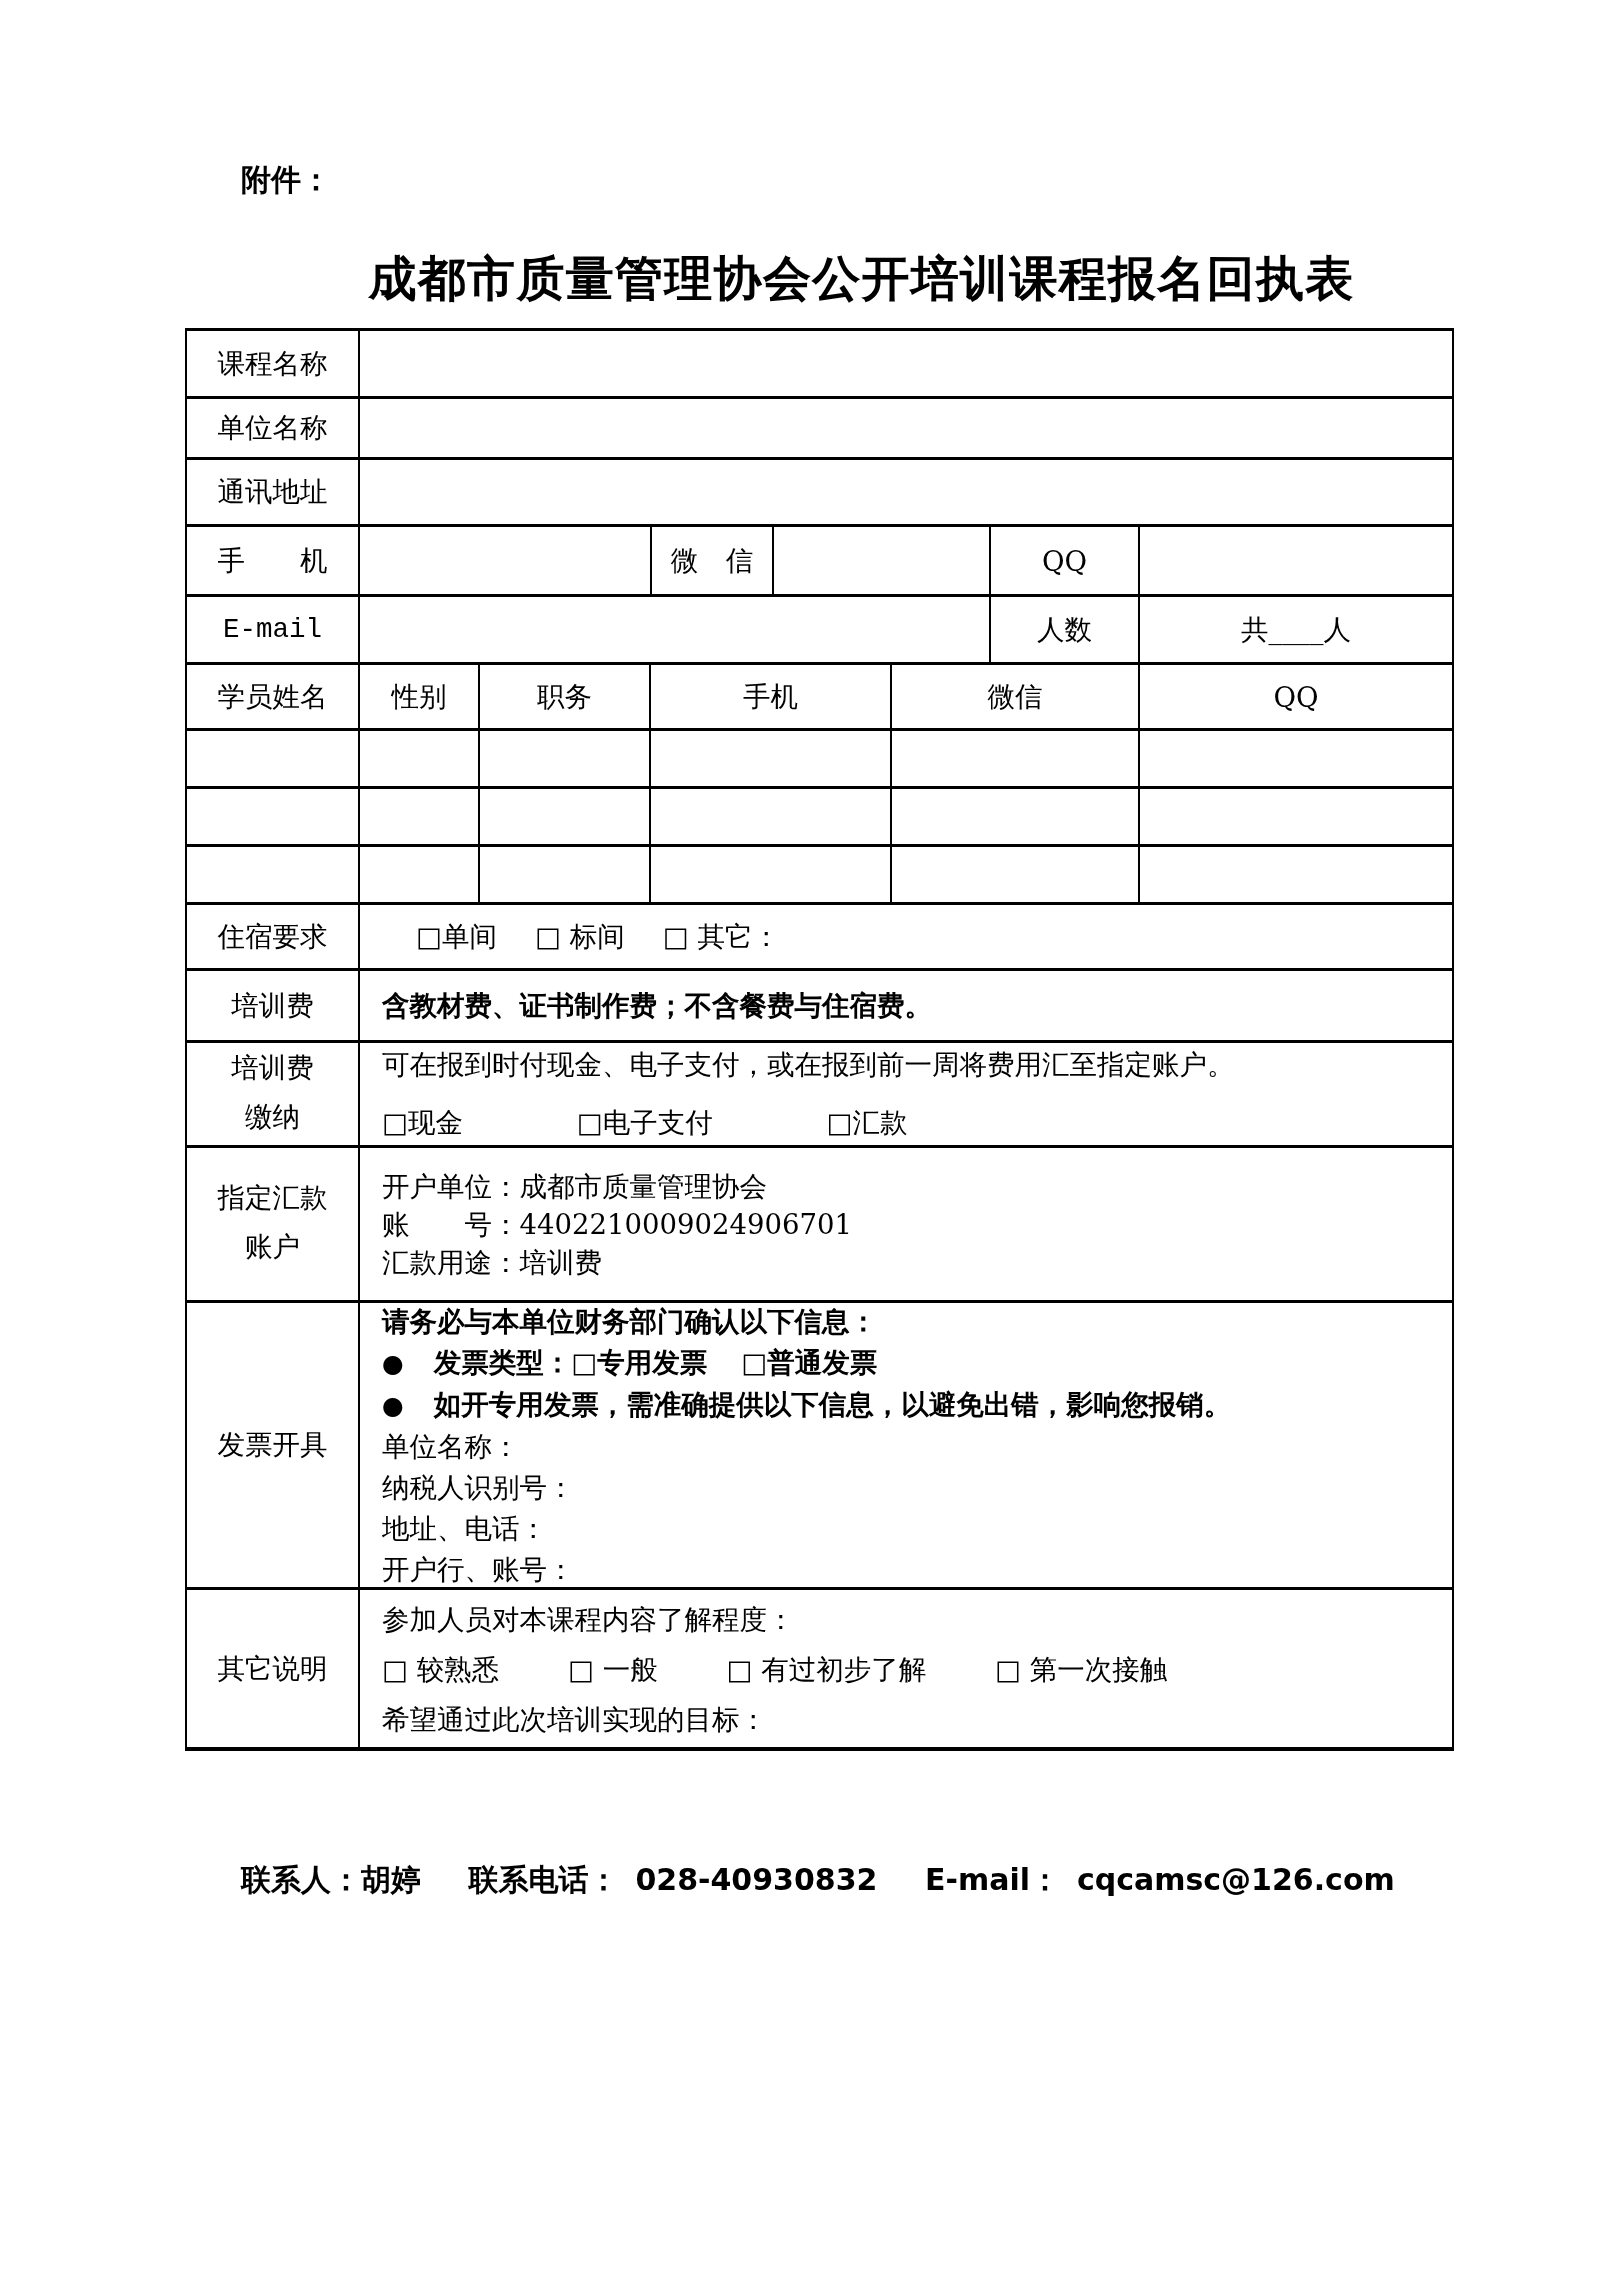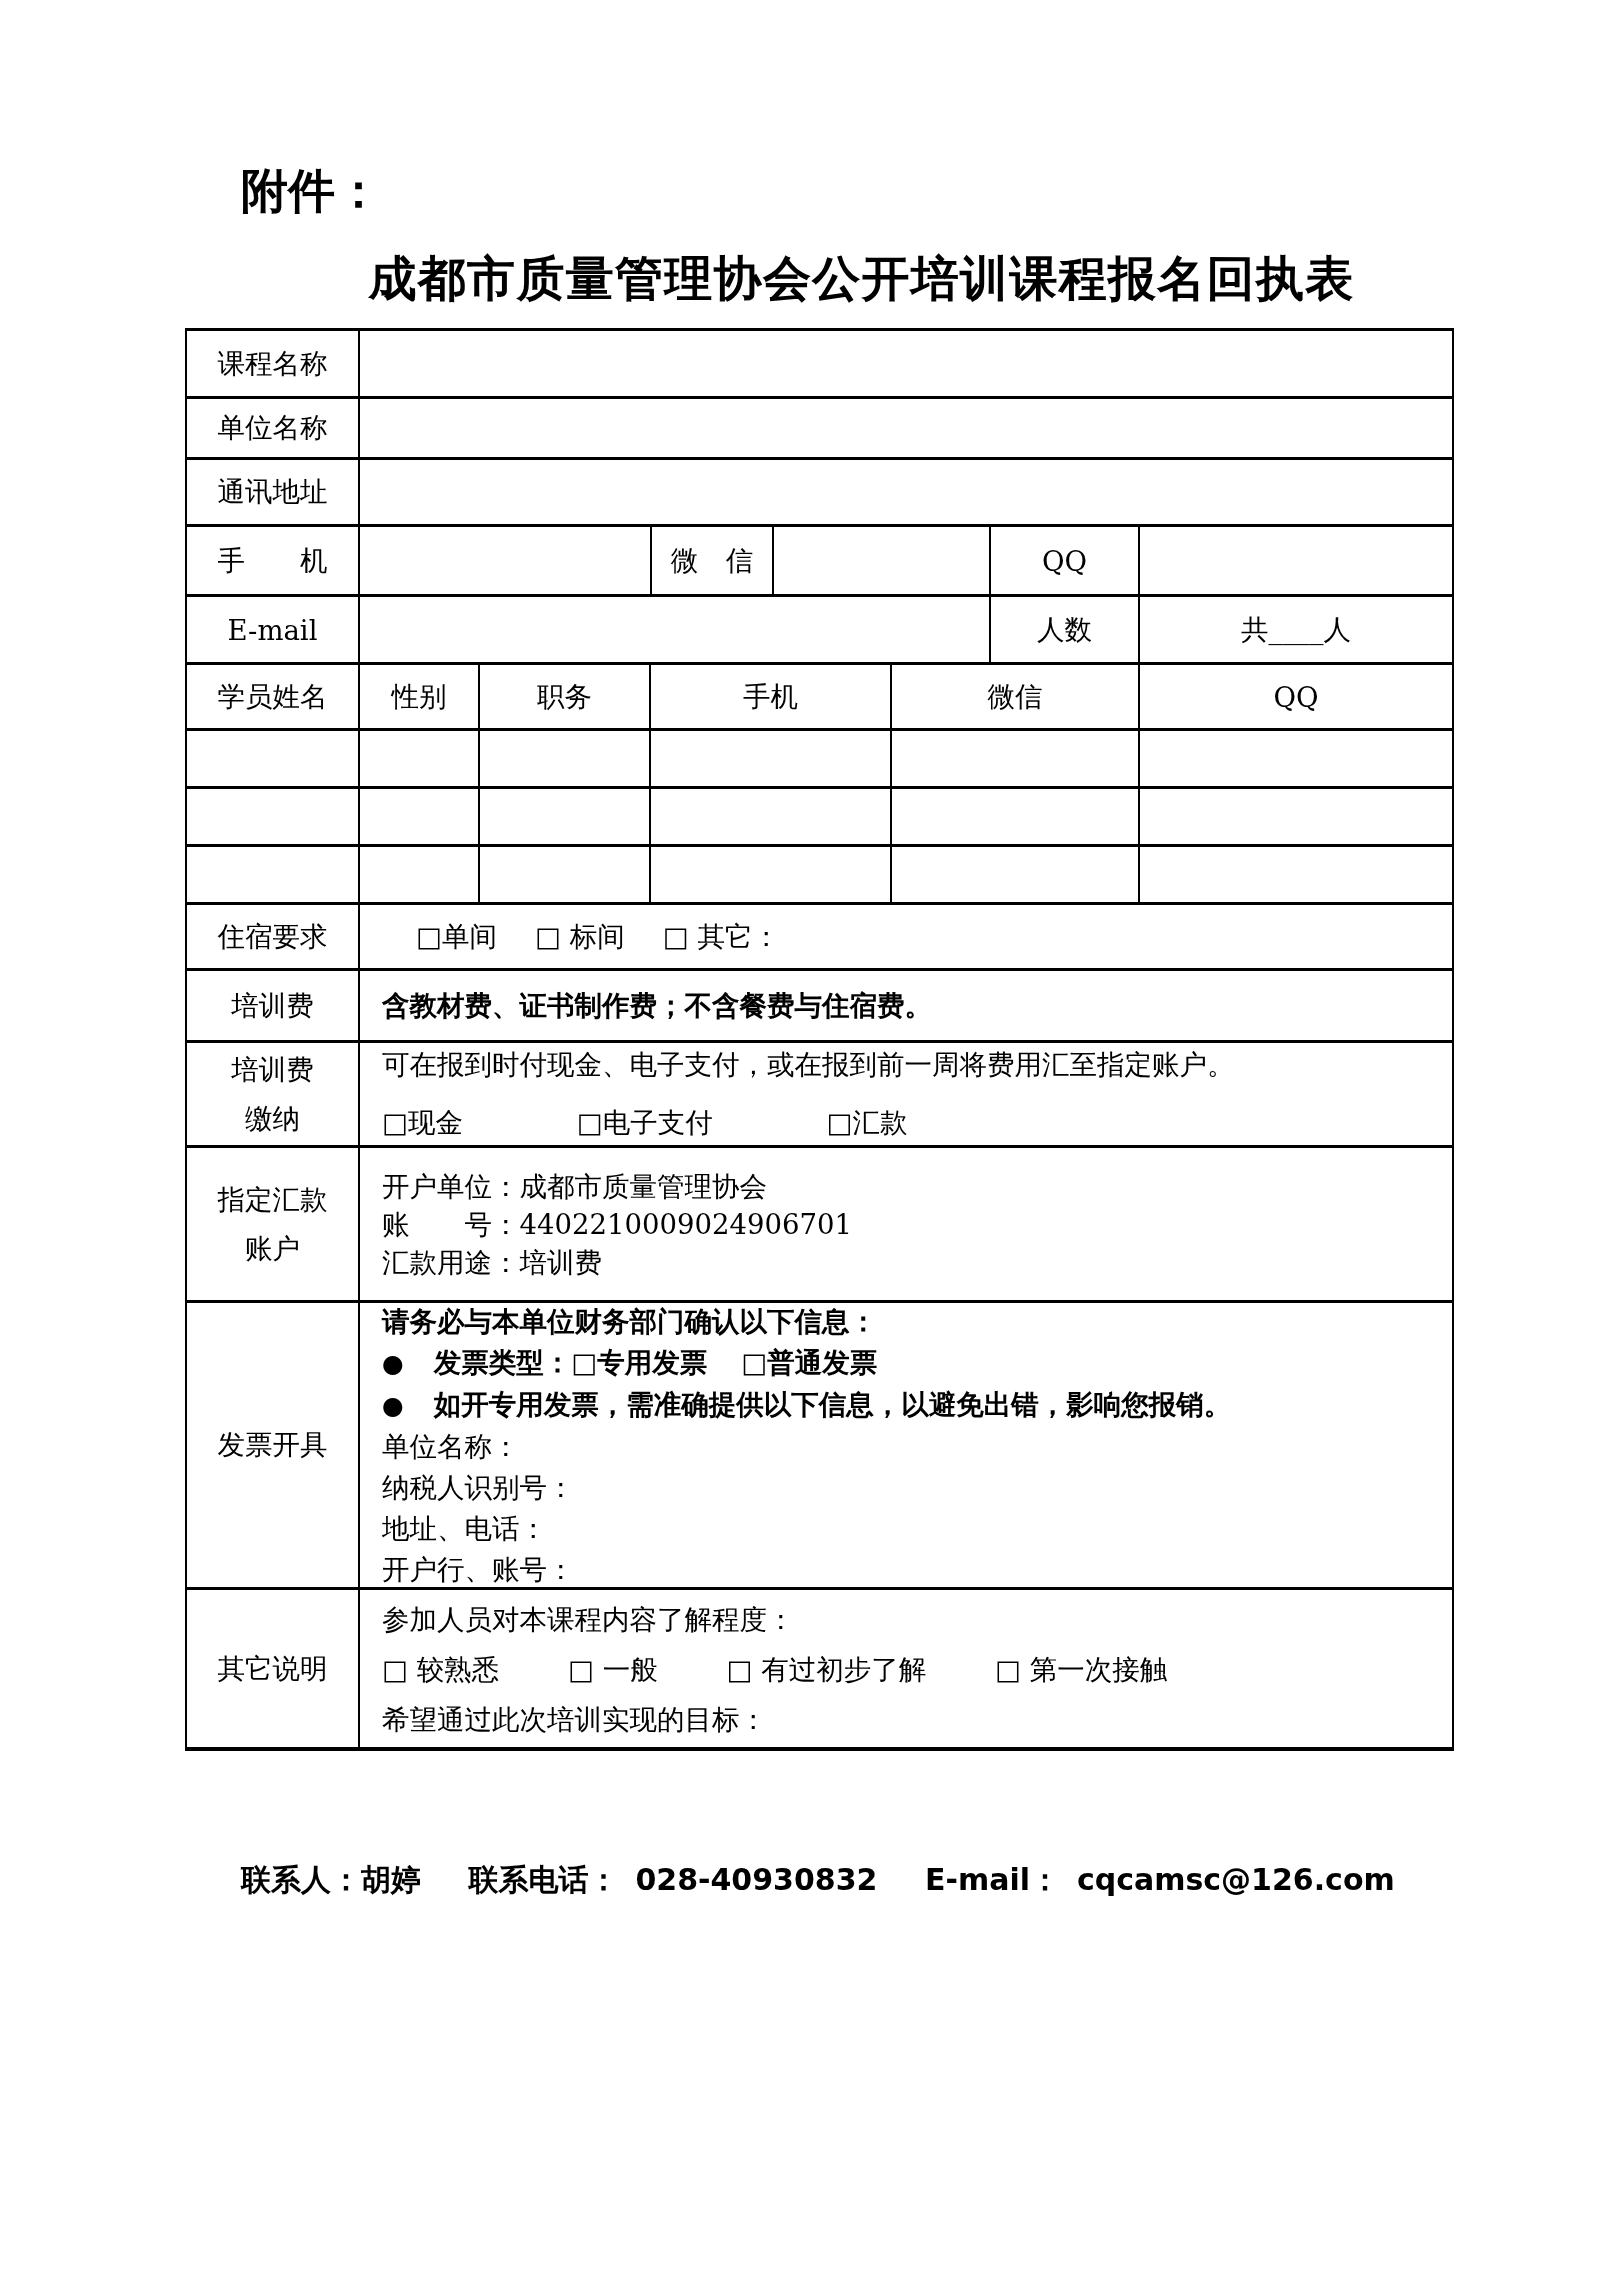--- a/index.html
+++ b/index.html
@@ -6,42 +6,42 @@
   .page{
     position:relative;
     width:1623px;height:2295px;
     background:#fff;color:#000;
     font-family:"DejaVu Serif", serif;
     font-size:27.5px;
     overflow:hidden;
   }
   .attachment{
     position:absolute;top:160px;left:241px;
-    font-size:47px;font-weight:bold;
+    font-size:30px;font-weight:bold;
     font-family:"DejaVu Sans", sans-serif;
   }
   .title{
     position:absolute;top:243px;left:16px;width:100%;
     margin:4px;text-align:center;
     font-size:48px;font-weight:bold;letter-spacing:1.3px;
     font-family:"DejaVu Sans", sans-serif;
     padding-left:30px;
   }
   .tbl{
     position:absolute;top:328px;left:185px;width:1269px;
     box-sizing:border-box;
     border:2.6px solid #000;border-top:3.9px solid #000;border-bottom:4.6px solid #000;
   }
   .row{display:flex;border-bottom:3.9px solid #000;}
   .row:last-child{border-bottom:none;}
   .cell{
     box-sizing:border-box;border-left:2.6px solid #000;
     min-width:0;display:flex;align-items:center;
   }
-  .cell:first-child{border-left:none;}
+  .cell:first-child{border-left:none;font-family:Liberation Mono, monospace;}
   .lab{justify-content:center;text-align:center;}
   .lab2{flex-direction:column;justify-content:center;line-height:1.8;}
   .content{
     flex-direction:column;align-items:flex-start;justify-content:center;
     padding:7.9px 15.7px 7.9px 22px;text-align:left;
   }
   .line{display:block;}
   .opt{display:inline-block;}
   .b{font-weight:bold;font-family:"DejaVu Sans", sans-serif;}
   

